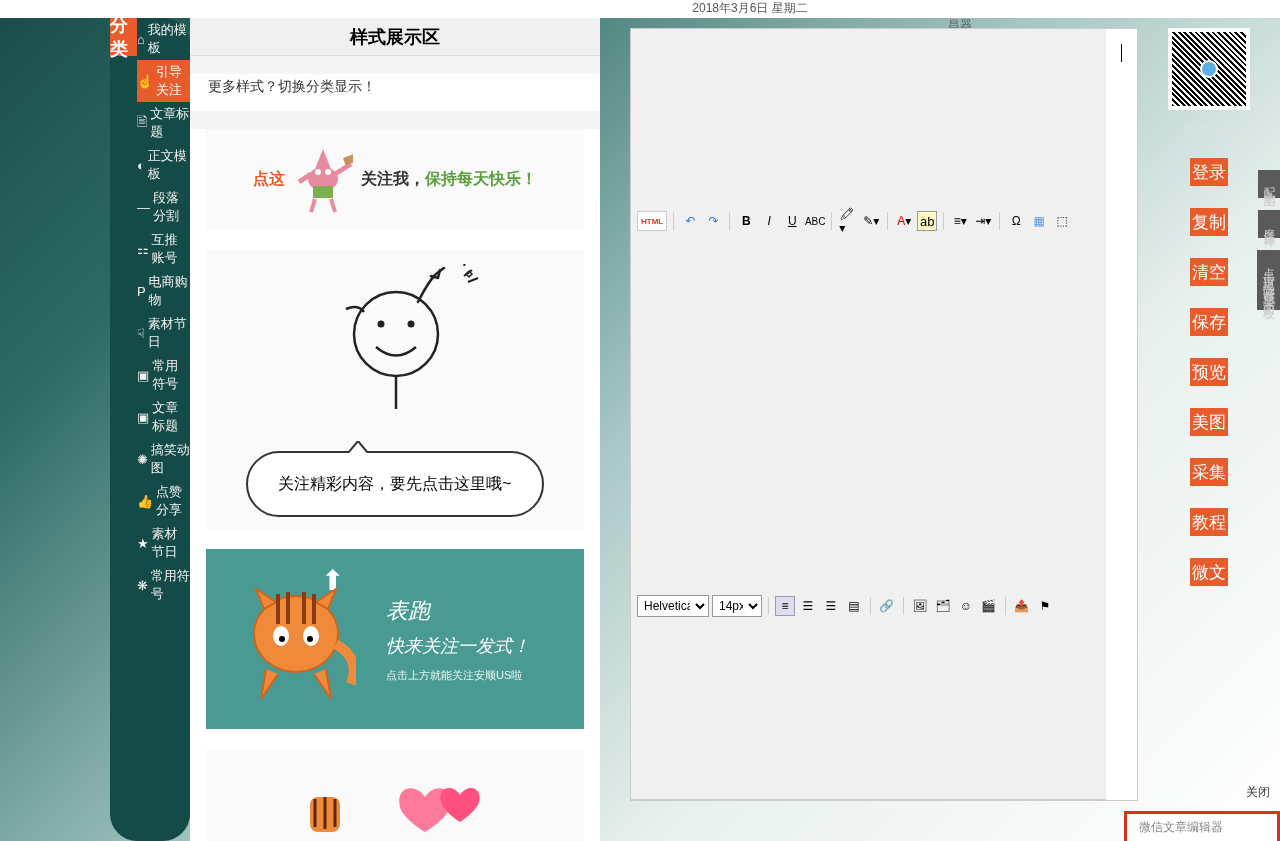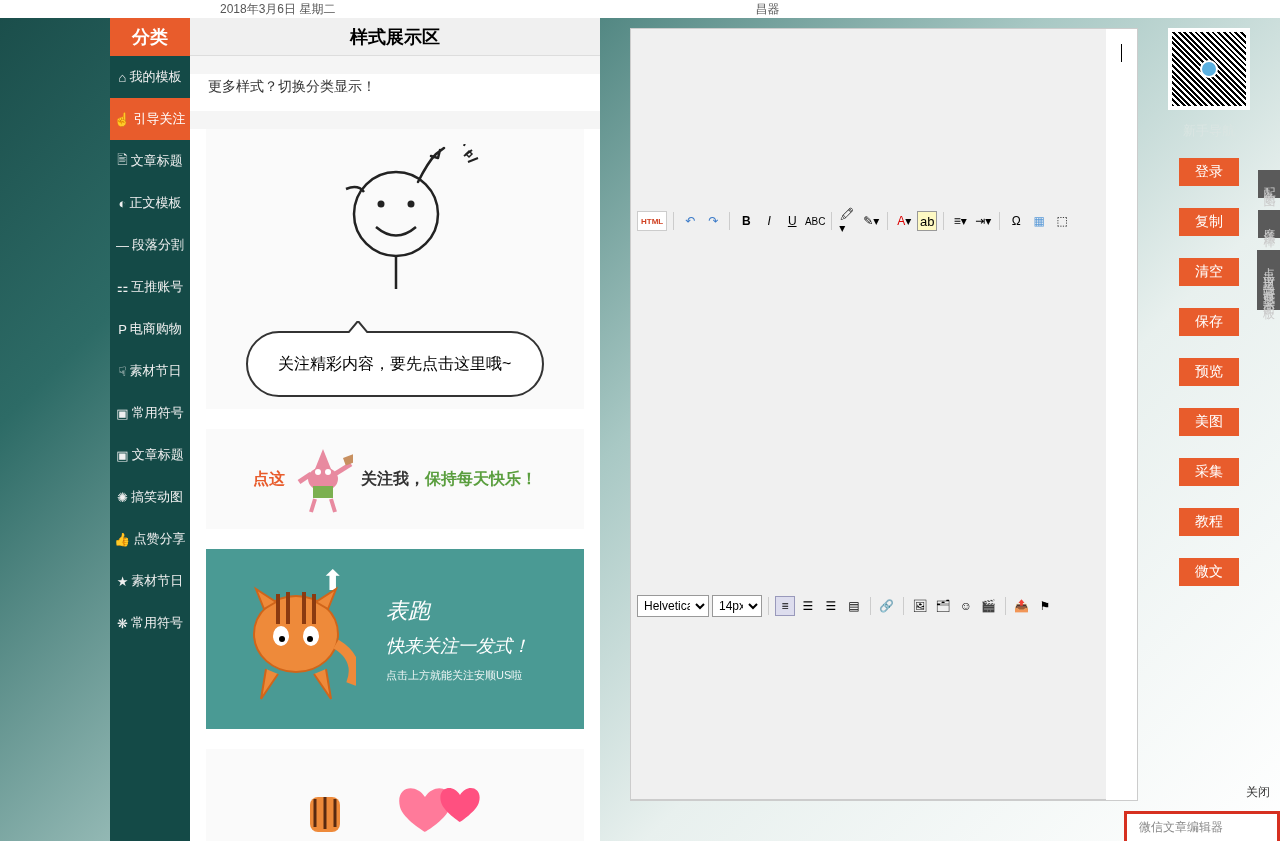--- a/index.html
+++ b/index.html
@@ -12,35 +12,37 @@
       position: relative;
     }
     .top-bar {
       height: 18px;
       background: #fff;
       font-size: 12px;
       color: #555;
       padding-left: 220px;
       display: flex;
       align-items: center;
+      flex-direction: column;
     }
     .top-bar-right { margin-left: 420px; }
     .main-container {
       position: absolute;
       top: 18px;
       left: 110px;
       right: 142px;
       bottom: 0;
       display: flex;
     }
     .sidebar {
       width: 80px;
       background: #144a47;
       display: flex;
-      flex-direction: column;
+      flex-direction: row;
+      border-radius: 27px;
     }
     .sidebar-header {
       background: #e85c2c;
       color: #fff;
       height: 38px;
       display: flex;
       align-items: center;
       justify-content: center;
       font-size: 18px;
       font-weight: bold;
@@ -260,24 +262,24 @@
       border-radius: 50%;
       border: 2px solid #fff;
     }
     .right-link {
       color: #dae5e2;
       font-size: 13px;
       margin-bottom: 18px;
       cursor: pointer;
     }
     .action-btn {
-      width: 60px; height: 28px;
+      width: 38px; height: 28px;
       background: #e85c2c;
       color: #fff;
-      font-size: 14px;
+      font-size: 17px;
       display: flex;
       align-items: center;
       justify-content: center;
       margin-bottom: 22px;
       cursor: pointer;
     }
     .action-btn.last { margin-top: 6px; }
     .far-right-panel {
       position: absolute;
       top: 170px; right: 0;
@@ -386,59 +388,59 @@
           <span class="sidebar-icon">❋</span>
           <span>常用符号</span>
         </div>
       </div>
   </div>
 
   <div class="style-panel">
     <div class="style-header">样式展示区</div>
     <div class="style-sub">更多样式？切换分类显示！</div>
     <div class="style-content">
+      <div class="template-card tc2">
+        <span class="tc2-text tc2-a">点这</span>
+        <span class="patrick">
+          <svg viewBox="0 0 60 70">
+            <path d="M 30 5 L 20 30 L 40 30 Z" fill="#e88aa0"></path>
+            <ellipse cx="30" cy="35" rx="15" ry="12" fill="#e88aa0"></ellipse>
+            <rect x="20" y="42" width="20" height="12" fill="#7bb050"></rect>
+            <circle cx="25" cy="28" r="3" fill="#fff"></circle>
+              <circle cx="35" cy="28" r="3" fill="#fff"></circle>
+            <path d="M 22 55 L 18 68 M 38 55 L 42 68" stroke="#e88aa0" stroke-width="4"></path>
+            <path d="M 42 30 L 58 20" stroke="#e88aa0" stroke-width="5"></path>
+            <rect x="50" y="14" width="14" height="8" fill="#c89060" transform="rotate(-20 50 14)"></rect>
+            <path d="M 18 30 L 6 38" stroke="#e88aa0" stroke-width="5"></path>
+          </svg>
+        </span>
+        <span class="tc2-text tc2-b">关注我，</span>
+        <span class="tc2-text tc2-c">保持每天快乐！</span>
+      </div>
+
       <div class="template-card tc1">
         <svg class="stick-figure" viewBox="0 0 180 160">
           <circle cx="80" cy="70" r="42" fill="none" stroke="#222" stroke-width="2.5"></circle>
           <circle cx="65" cy="60" r="3.5" fill="#222"></circle>
           <circle cx="95" cy="60" r="3.5" fill="#222"></circle>
           <path d="M 60 83 Q 80 100 100 83" fill="none" stroke="#222" stroke-width="2.5"></path>
           <path d="M 102 38 Q 112 18 120 10 L 128 4 M 122 14 L 115 12 M 122 14 L 124 6" fill="none" stroke="#222" stroke-width="2.5" stroke-linecap="round"></path>
           <path d="M 80 112 L 80 145" stroke="#222" stroke-width="2.5"></path>
           <path d="M 48 48 Q 42 40 30 45" fill="none" stroke="#222" stroke-width="2.5"></path>
           <path d="M 148 12 L 156 6 M 152 18 L 162 14 M 148 2 L 150 -4" stroke="#222" stroke-width="2"></path>
           <path d="M 150 10 l 3 -3 l 3 3 l -3 3 z" fill="none" stroke="#222" stroke-width="1.5"></path>
         </svg>
         <div class="speech-bubble">
           <svg class="speech-arrow" viewBox="0 0 20 12">
               <path d="M 0 12 L 10 0 L 20 12" fill="#fff" stroke="#333" stroke-width="2"></path>
             </svg>
           <span>关注精彩内容，要先点击这里哦~</span>
         </div>
       </div>
 
-      <div class="template-card tc2">
-        <span class="tc2-text tc2-a">点这</span>
-        <span class="patrick">
-          <svg viewBox="0 0 60 70">
-            <path d="M 30 5 L 20 30 L 40 30 Z" fill="#e88aa0"></path>
-            <ellipse cx="30" cy="35" rx="15" ry="12" fill="#e88aa0"></ellipse>
-            <rect x="20" y="42" width="20" height="12" fill="#7bb050"></rect>
-            <circle cx="25" cy="28" r="3" fill="#fff"></circle>
-              <circle cx="35" cy="28" r="3" fill="#fff"></circle>
-            <path d="M 22 55 L 18 68 M 38 55 L 42 68" stroke="#e88aa0" stroke-width="4"></path>
-            <path d="M 42 30 L 58 20" stroke="#e88aa0" stroke-width="5"></path>
-            <rect x="50" y="14" width="14" height="8" fill="#c89060" transform="rotate(-20 50 14)"></rect>
-            <path d="M 18 30 L 6 38" stroke="#e88aa0" stroke-width="5"></path>
-          </svg>
-        </span>
-        <span class="tc2-text tc2-b">关注我，</span>
-        <span class="tc2-text tc2-c">保持每天快乐！</span>
-      </div>
-
       <div class="template-card tc3">
         <span class="tc3-arrow">⬆</span>
         <div class="cat-shape">
           <svg viewBox="0 0 120 130">
             <ellipse cx="60" cy="60" rx="42" ry="38" fill="#ee8a3a" stroke="#d0651a" stroke-width="2"></ellipse>
             <path d="M 28 35 L 20 15 L 40 28 Z" fill="#ee8a3a" stroke="#d0651a" stroke-width="2"></path>
             <path d="M 92 35 L 100 15 L 80 28 Z" fill="#ee8a3a" stroke="#d0651a" stroke-width="2"></path>
             <path d="M 42 20 L 42 50 M 52 18 L 52 50 M 68 18 L 68 50 M 78 20 L 78 50" stroke="#8a3a10" stroke-width="4"></path>
             <path d="M 30 95 L 25 125 L 42 100 M 90 95 L 95 125 L 78 100" fill="#ee8a3a" stroke="#d0651a" stroke-width="2"></path>
             <path d="M 100 70 Q 125 85 115 110" fill="none" stroke="#ee8a3a" stroke-width="10"></path>

